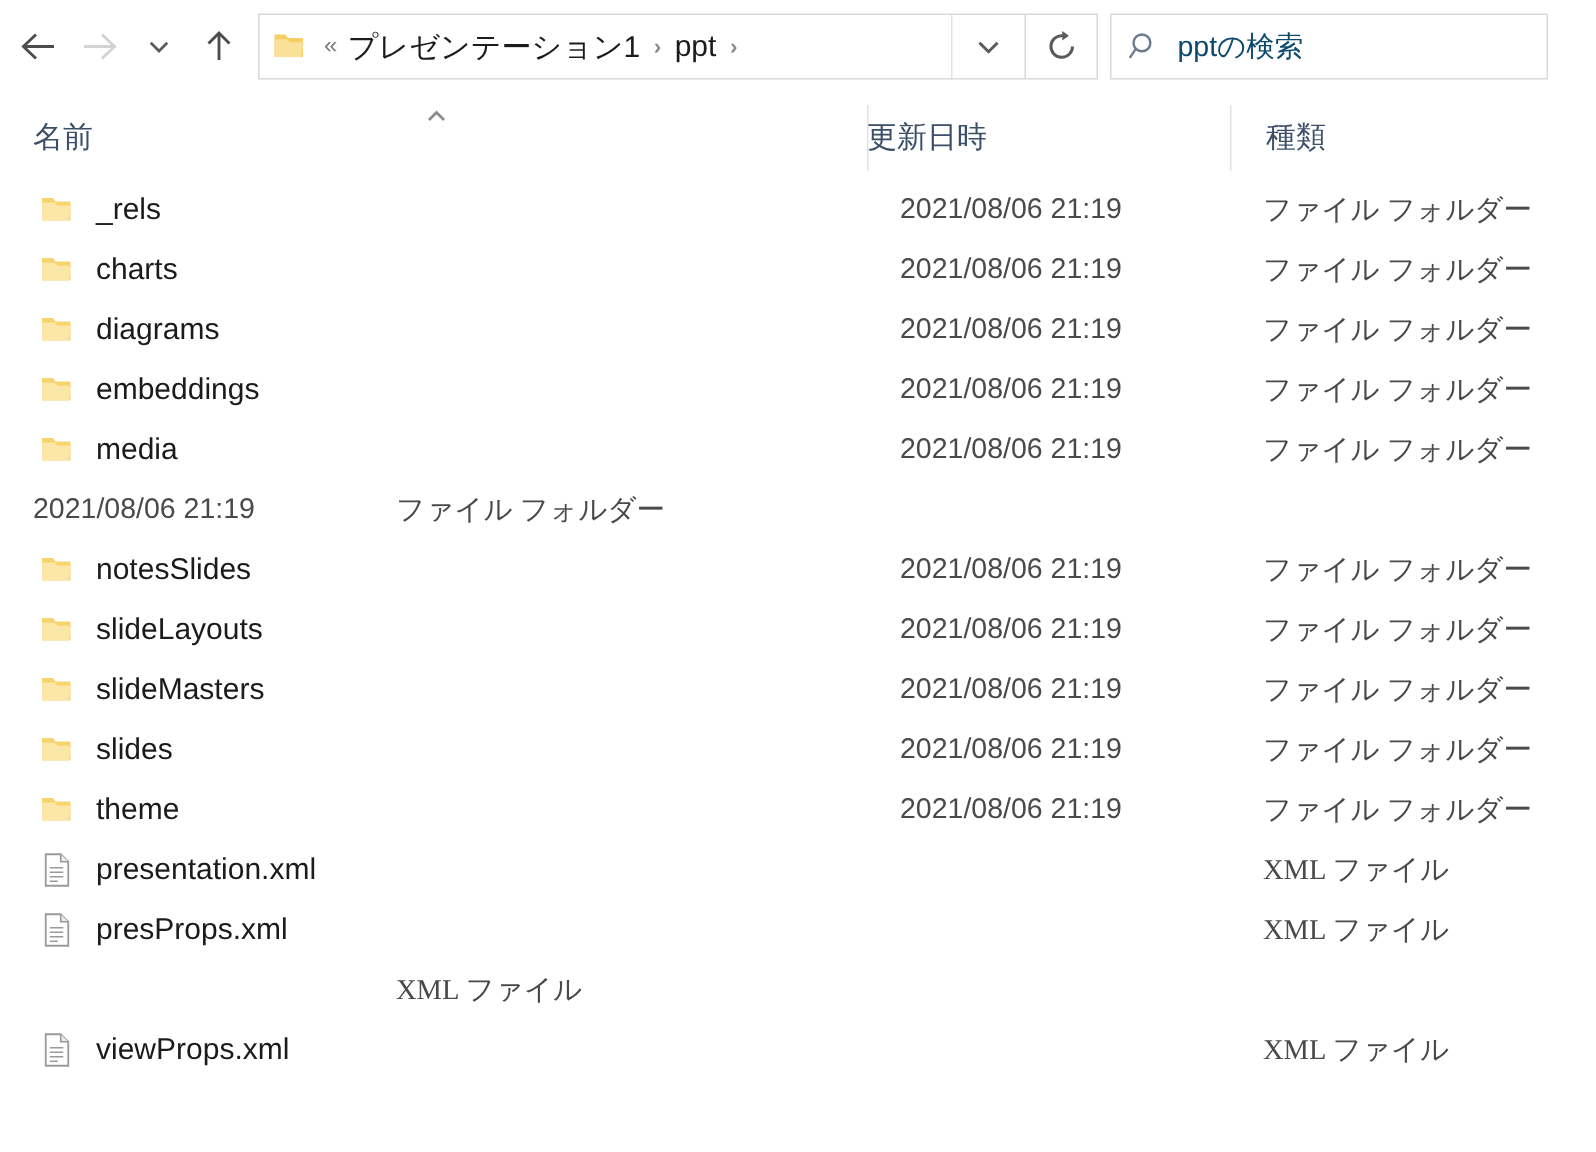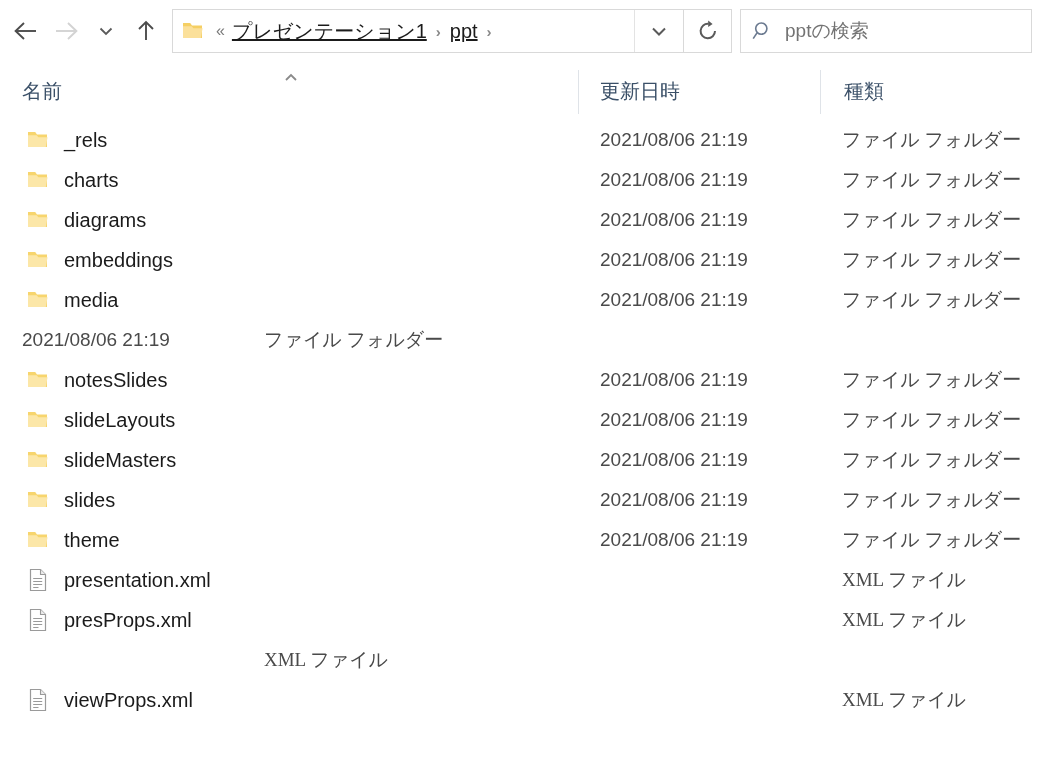--- a/index.html
+++ b/index.html
@@ -67,21 +67,20 @@
   .crumb-chevrons {
     color: #7a7a7a;
     font-size: 16px;
     padding: 0 6px;
     letter-spacing: -1px;
   }
   .crumb-text {
     font-size: 20px;
     color: #1b1b1b;
     padding: 0 2px;
-    text-decoration: underline;
   }
   .crumb-sep {
     color: #8a8a8a;
     font-size: 15px;
     padding: 0 7px;
     font-weight: bold;
   }
   .addr-divider {
     width: 1px;
     height: 42px;
@@ -123,21 +122,21 @@
   }
   .search-icon-wrap {
     width: 44px;
     display: flex;
     align-items: center;
     justify-content: center;
     flex: 0 0 auto;
   }
   .search-placeholder {
     font-size: 19px;
-    color: #737373;
+    color: #0c4a6e;
     white-space: nowrap;
   }
 
   
   .col-headers {
     position: relative;
     height: 58px;
     display: flex;
     align-items: flex-end;
     background: #ffffff;
@@ -146,21 +145,21 @@
     position: relative;
     box-sizing: border-box;
     height: 58px;
     display: flex;
     align-items: center;
     font-size: 20px;
     color: #3b5068;
     font-weight: normal;
   }
   .col-name   { width: 578px; padding-left: 22px; font-family: Liberation Serif, serif; }
-  .col-date   { width: 242px; padding-left: 22px; }
+  .col-date   { width: 242px; }
   .col-type   { width: 244px; padding-left: 24px; }
 
   .col-divider {
     position: absolute;
     top: 8px;
     width: 1px;
     height: 44px;
     background: #dfe3e8;
   }
   .col-divider.d1 { left: 578px; }

